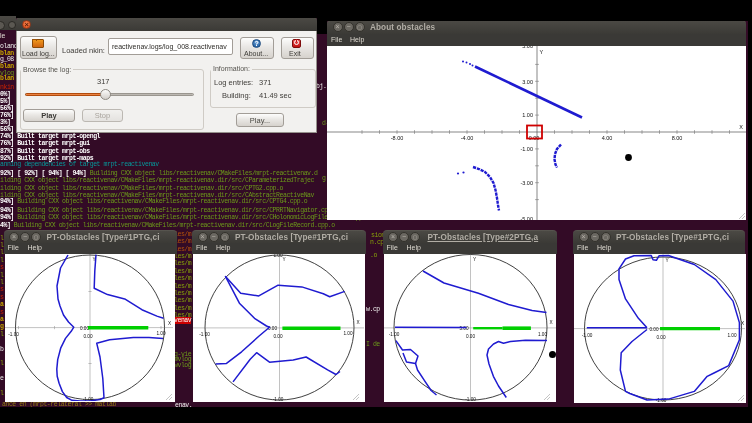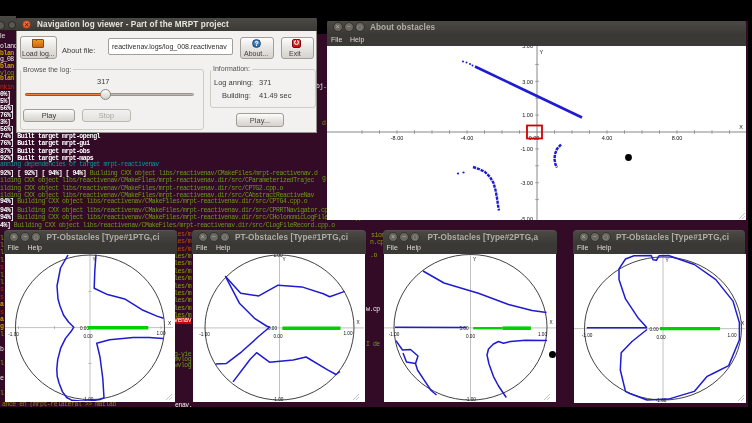--- a/index.html
+++ b/index.html
@@ -107,30 +107,29 @@
   <div class="abs" style="left:0;top:16px;width:16px;height:14px;background:linear-gradient(#4b4944,#3b3a36);"></div>
   <div class="abs" style="left:-4px;top:20.5px;width:9px;height:9px;border-radius:50%;background:#5b5852;border:1px solid #2a2824;box-sizing:border-box;"></div>
   <div class="abs" style="left:7.5px;top:21px;width:8px;height:8px;border-radius:50%;background:#5b5852;border:1px solid #2a2824;box-sizing:border-box;"></div>
   <div class="tl" style="left:0px;top:31.5px;font-size:7px;letter-spacing:0;color:#dfdbd2;font-family:'Liberation Sans',sans-serif;">le</div>
 
   <div class="abs" id="mrptwin" style="left:16px;top:17px;width:301px;height:116px;">
     <div class="titlebar" style="left:0;top:0;width:301px;height:14px;border-radius:4px 4px 0 0;"></div>
     <div class="abs" style="left:6px;top:2.5px;width:9px;height:9px;border-radius:50%;
          background:radial-gradient(circle at 50% 40%,#f58a5a,#e0541f 72%);border:1px solid #93381a;box-sizing:border-box;"></div>
     <div class="abs" style="left:8.6px;top:3.5px;color:#5e1d07;font-size:7.5px;font-weight:bold;line-height:7px;">×</div>
-    <div class="abs wtitle" style="left:21px;top:3px;color:#e8e5df;">Navigation log viewer - Part of the MRPT project</div>
 
     <div class="abs" style="left:0;top:14px;width:301px;height:102px;background:#f2f1ef;border:1px solid #96928c;border-top:none;box-sizing:border-box;"></div>
 
     <div class="btn" style="left:4px;top:19px;width:37px;height:23px;"></div>
     <div class="abs" style="left:16px;top:22px;width:12px;height:9px;background:linear-gradient(#f0981c,#cf6410);border:1px solid #8a4a07;border-radius:1px;box-sizing:border-box;"></div>
     <div class="abs" style="left:16px;top:21.5px;width:5px;height:2px;background:#e8921c;border:1px solid #9a5107;border-bottom:none;box-sizing:border-box;"></div>
     <div class="abs" style="left:6px;top:33px;font-size:7px;color:#3e3c38;">Load log...</div>
 
-    <div class="abs" style="left:46px;top:28.5px;font-size:7.5px;color:#3e3c38;">About file:</div>
+    <div class="abs" style="left:46px;top:28.5px;font-size:7.5px;color:#3e3c38;">Loaded nkin:</div>
     <div class="abs" style="left:92px;top:21px;width:125px;height:17px;background:#fff;border:1px solid #a29d97;border-radius:2px;box-sizing:border-box;overflow:hidden;">
       <div class="abs" style="left:3px;top:4px;font-size:7px;color:#2e2c28;white-space:nowrap;">reactivenav.logs/log_008.reactivenav</div>
     </div>
 
     <div class="btn" style="left:224px;top:20px;width:34px;height:22px;"></div>
     <div class="abs" style="left:236px;top:21.5px;width:9px;height:9px;border-radius:50%;background:radial-gradient(circle at 50% 35%,#6aa1d8,#2a65a5 75%);border:1px solid #1c4a7e;box-sizing:border-box;"></div>
     <div class="abs" style="left:238.6px;top:22.5px;color:#fff;font-size:7px;font-weight:bold;">?</div>
     <div class="abs" style="left:228px;top:33px;font-size:7px;color:#3e3c38;">About...</div>
 
     <div class="btn" style="left:265px;top:20px;width:33px;height:22px;"></div>
@@ -140,26 +139,26 @@
     <div class="abs" style="left:273px;top:33px;font-size:7px;color:#3e3c38;">Exit</div>
 
     <div class="gbox" style="left:3.5px;top:52px;width:182px;height:59px;"></div>
     <div class="glabel" style="left:5px;top:48.5px;">Browse the log:</div>
     <div class="abs" style="left:81px;top:60px;font-size:7.5px;color:#3e3c38;">317</div>
 
     <div class="abs" style="left:9px;top:76px;width:169px;height:3px;background:#bcb8b2;border:1px solid #9a968f;border-radius:2px;box-sizing:border-box;"></div>
     <div class="abs" style="left:9px;top:76px;width:81px;height:3px;background:linear-gradient(#f49d63,#e1661f);border:1px solid #b14c0e;border-radius:2px;box-sizing:border-box;"></div>
     <div class="abs" style="left:84px;top:72px;width:11px;height:11px;border-radius:50%;background:linear-gradient(#fcfcfb,#d3cfca);border:1px solid #8d8982;box-sizing:border-box;"></div>
 
-    <div class="btn" style="left:7px;top:92px;width:52px;height:13px;font-size:7.5px;line-height:12px;font-weight:normal;color:#3a3935;">Play</div>
-    <div class="btn" style="left:66px;top:92px;width:49px;height:13px;font-size:7.5px;line-height:12px;color:#a9a49d;background:linear-gradient(#f2f1ef,#e4e2df);border-color:#bcb8b2;">Stop</div>
+    <div class="btn" style="left:7px;top:92px;width:52px;height:13px;font-size:7.5px;line-height:12px;font-weight:bold;color:#3a3935;">Play</div>
+    <div class="btn" style="left:66px;top:92px;width:41px;height:13px;font-size:7.5px;line-height:12px;color:#a9a49d;background:linear-gradient(#f2f1ef,#e4e2df);border-color:#bcb8b2;">Stop</div>
 
     <div class="gbox" style="left:193.5px;top:52px;width:104px;height:37px;"></div>
     <div class="glabel" style="left:195px;top:47.5px;">Information:</div>
-    <div class="abs" style="left:198px;top:61px;font-size:7.5px;color:#3e3c38;">Log anning:</div>
+    <div class="abs" style="left:198px;top:61px;font-size:7.5px;color:#3e3c38;">Log entries:</div>
     <div class="abs" style="left:243px;top:61px;font-size:7.5px;color:#3e3c38;">371</div>
     <div class="abs" style="left:206px;top:74px;font-size:7.5px;color:#3e3c38;">Building:</div>
     <div class="abs" style="left:243px;top:74px;font-size:7.5px;color:#3e3c38;">41.49 sec</div>
 
     <div class="btn" style="left:220px;top:96px;width:48px;height:14px;font-size:7.5px;line-height:13px;">Play...</div>
   </div>
 
   <div class="abs" id="senswin" style="left:327px;top:20px;width:419px;height:202px;">
     <div class="titlebar" style="left:0;top:0;width:419px;height:13.5px;border-radius:4px 4px 0 0;"></div>
     <div class="circbtn" style="left:5.5px;top:2px;">×</div>
@@ -328,21 +327,21 @@
           <line x1="163" y1="146" x2="166" y2="143"></line>
       </g>
     </svg>
   </div>
 
   <div class="abs" style="left:382.5px;top:229.5px;width:174.5px;height:172px;">
     <div class="titlebar" style="left:0;top:0;width:174.5px;height:13.5px;border-radius:4px 4px 0 0;"></div>
     <div class="circbtn" style="left:5.5px;top:2px;">×</div>
     <div class="circbtn" style="left:16.5px;top:2px;">−</div>
     <div class="circbtn" style="left:27.5px;top:2px;font-size:5px;">▢</div>
-    <div class="abs wtitle" style="left:45px;top:3px;color:#b1ada5;white-space:nowrap;">PT-Obstacles [Type#2PTG,a</div>
+    <div class="abs wtitle" style="left:45px;top:3px;color:#b1ada5;white-space:nowrap;text-decoration:underline;">PT-Obstacles [Type#2PTG,a</div>
     <div class="menubar" style="left:0;top:13.5px;width:174.5px;height:10.5px;">
       <span style="position:absolute;left:4px;top:1px;">File</span>
       <span style="position:absolute;left:24px;top:1px;">Help</span>
     </div>
     <div class="abs" style="left:1px;top:24px;width:172.5px;height:148px;background:#fff;"></div>
     <svg class="abs" style="left:1px;top:24px;" width="172" height="147" viewBox="0 0 172 147">
       <g stroke="#999" stroke-width="0.6">
         <line x1="0" y1="73.9" x2="172" y2="73.9"></line>
         <line x1="86.5" y1="0" x2="86.5" y2="146"></line>
       </g>

